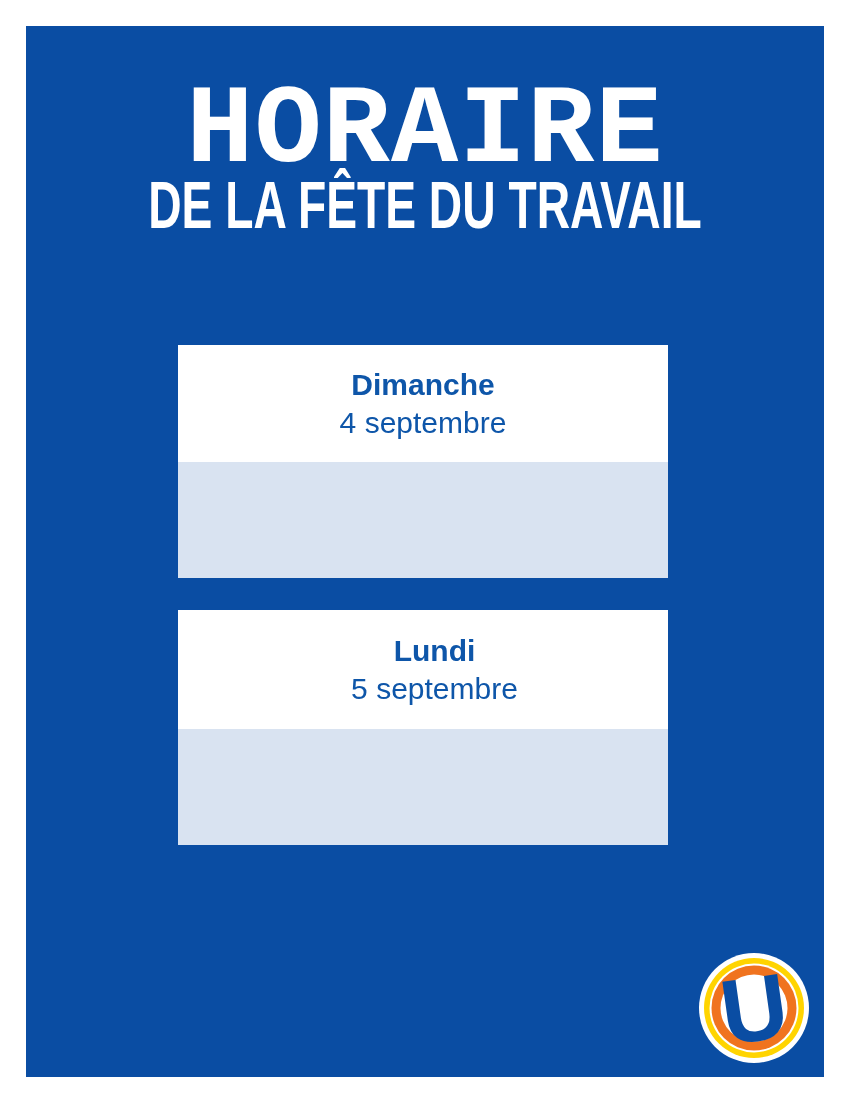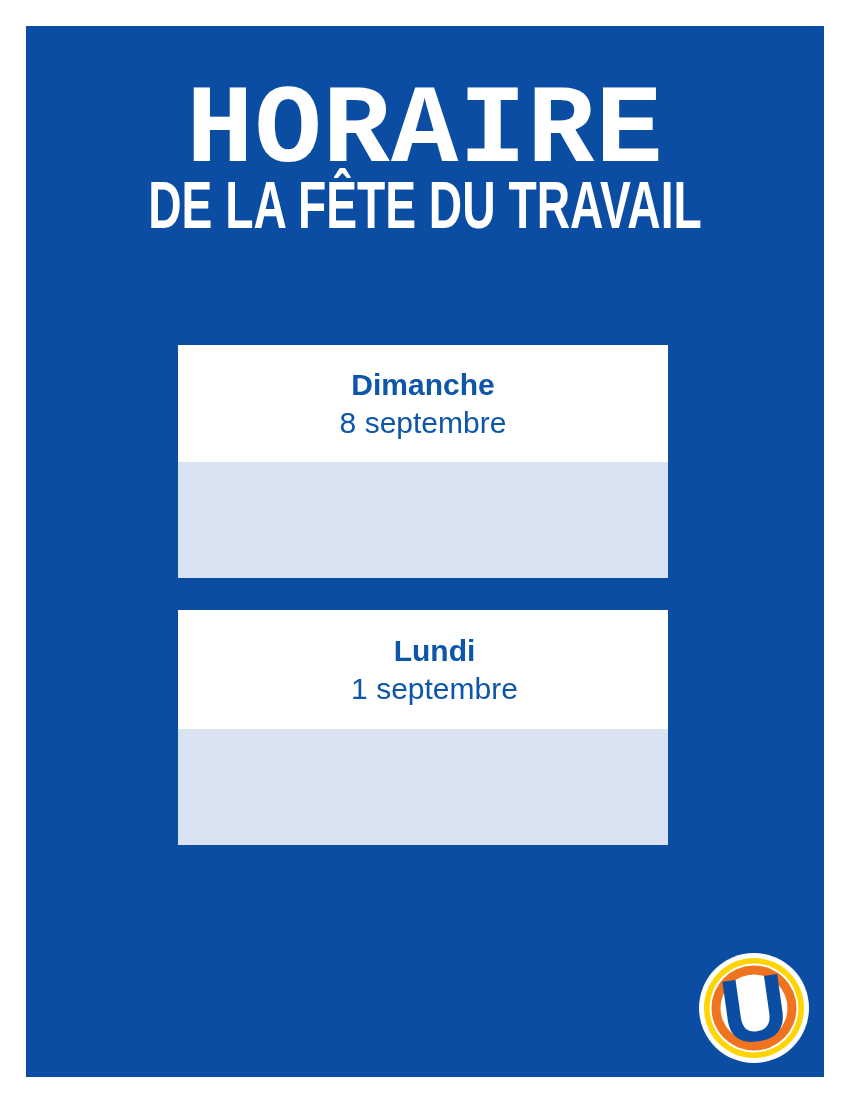--- a/index.html
+++ b/index.html
@@ -96,29 +96,29 @@
 <div class="page">
   <div class="poster">
 
     <h1 class="title">HORAIRE</h1>
 
     <div class="subtitle">DE LA FÊTE DU TRAVAIL</div>
 
     <div class="card card-1">
       <div class="card-header">
         <div class="card-day">Dimanche</div>
-        <div class="card-date">8 septembre</div>
+        <div class="card-date">4 septembre</div>
       </div>
       <div class="card-body"></div>
     </div>
 
     <div class="card card-2">
       <div class="card-header">
         <div class="card-day">Lundi</div>
-        <div class="card-date">1 septembre</div>
+        <div class="card-date">5 septembre</div>
       </div>
       <div class="card-body"></div>
     </div>
 
     <svg class="logo" viewBox="0 0 112 112" xmlns="http://www.w3.org/2000/svg">
       <circle cx="56" cy="56" r="55" fill="#ffffff"></circle>
       <circle cx="56" cy="56" r="50" fill="var(--logo-yellow)"></circle>
       <circle cx="56" cy="56" r="44.5" fill="#ffffff"></circle>
       <circle cx="56" cy="56" r="42.5" fill="var(--logo-orange)"></circle>
       <circle cx="56" cy="56" r="33.5" fill="#ffffff"></circle>

